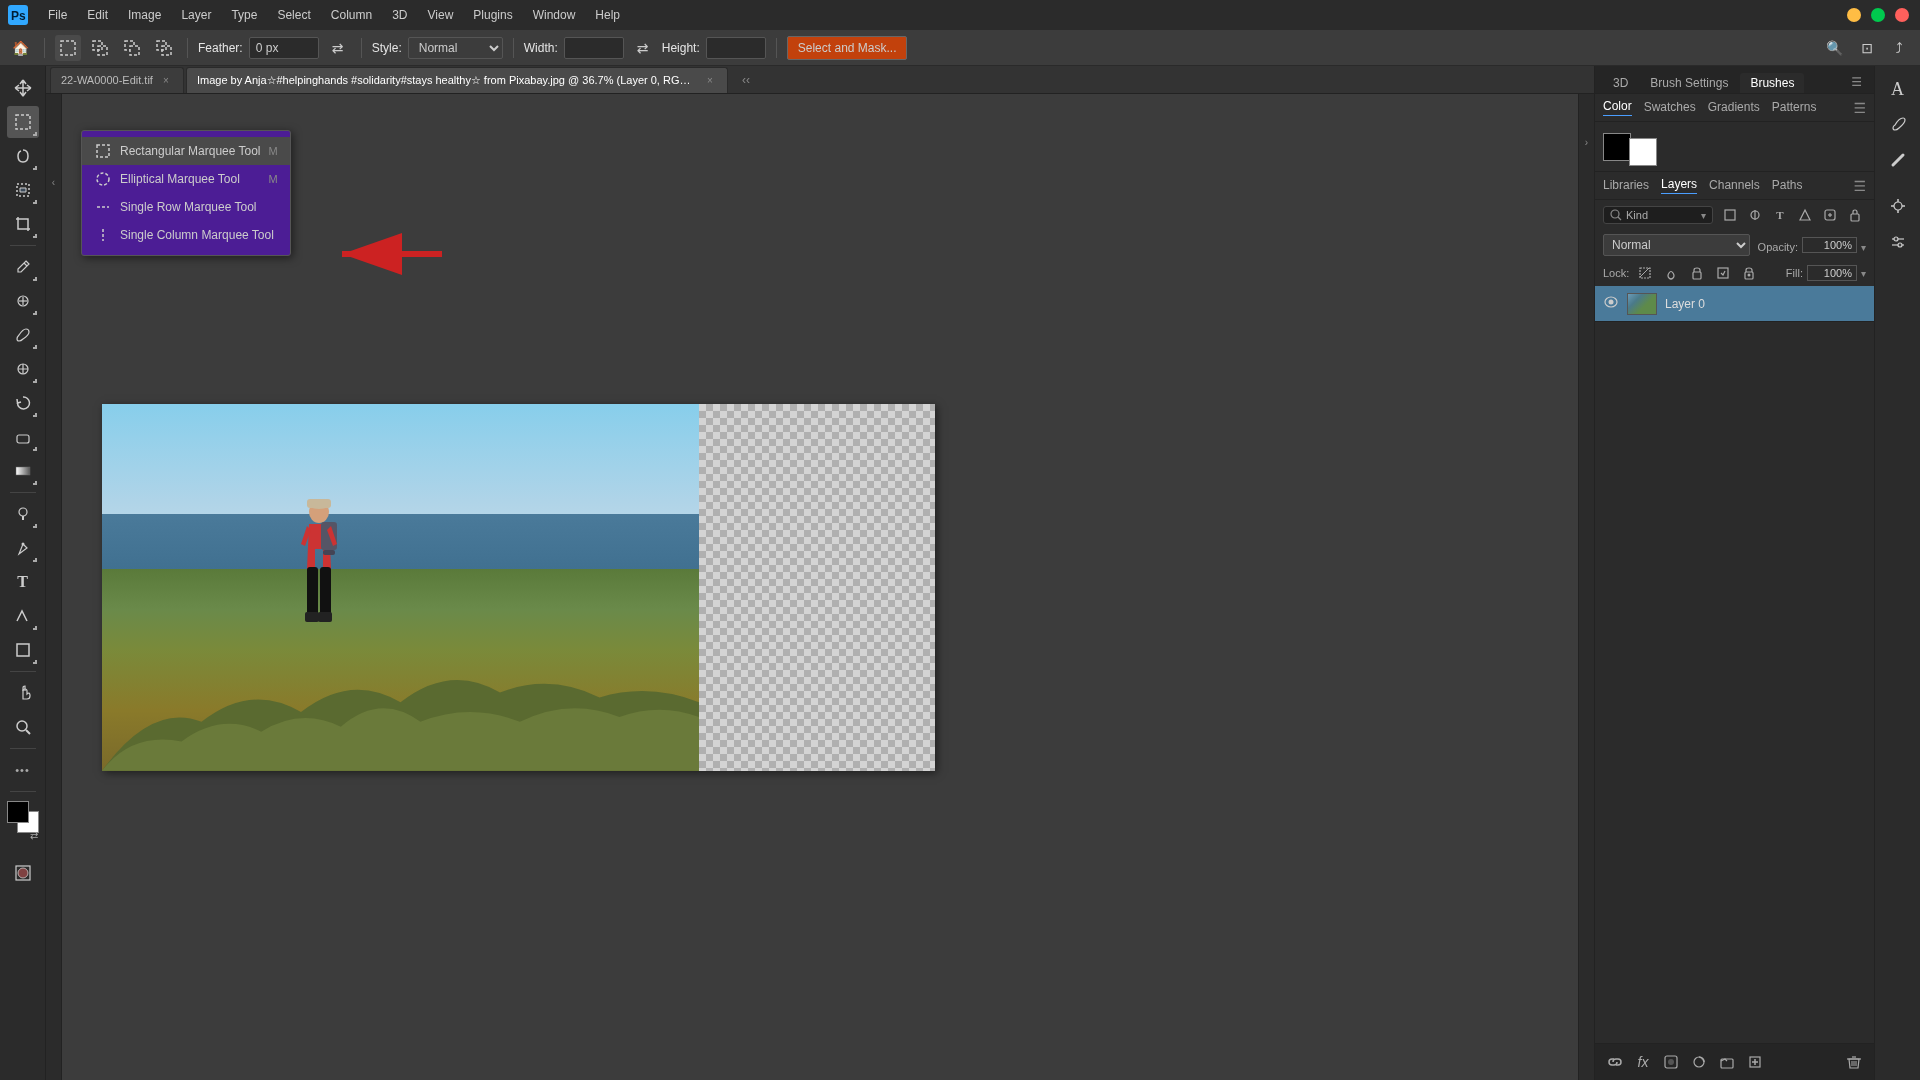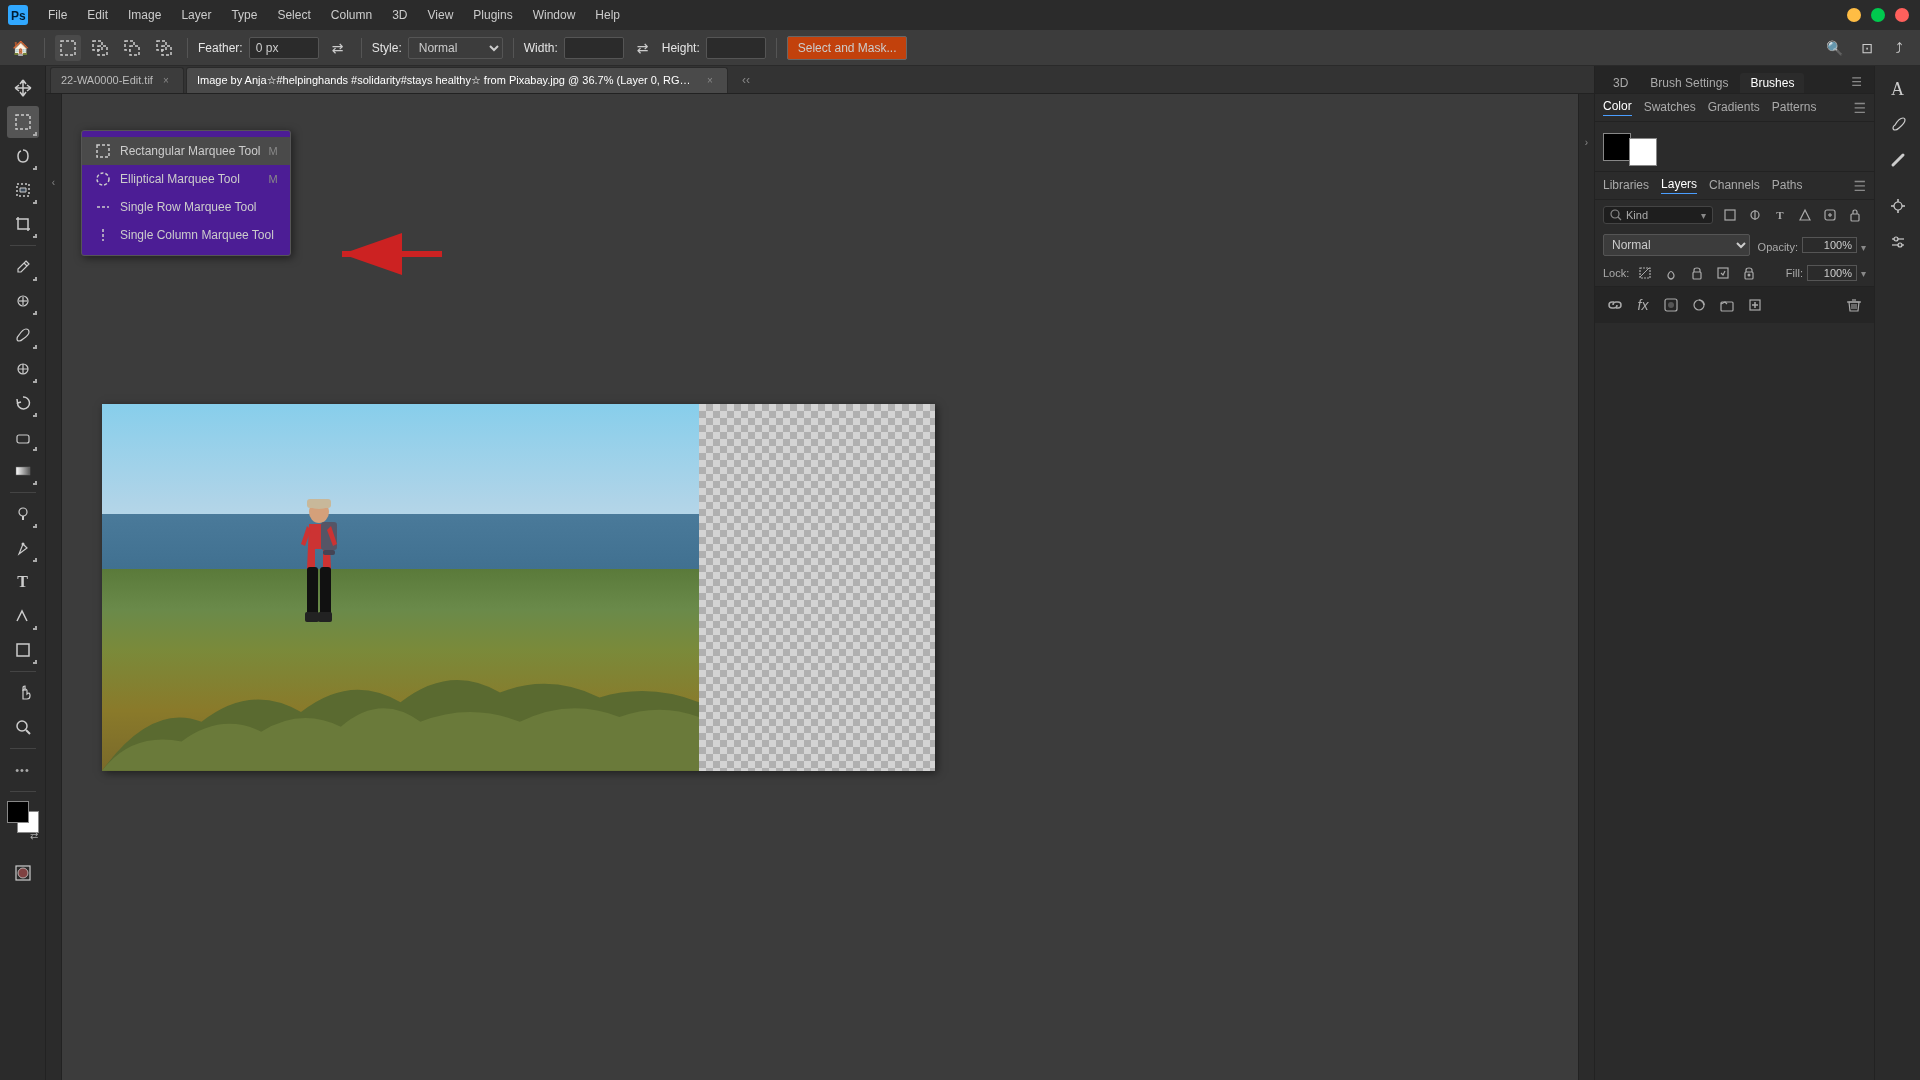--- a/index.html
+++ b/index.html
@@ -1123,20 +1123,32 @@
           </svg>
       </div>
       <div style="flex:1;"></div>
       <div class="fill-row">
         <span>Fill:</span>
         <input class="layer-opacity-input" value="100%" style="width: 50px;">
         <span style="color:#888;font-size:10px;cursor:pointer;">▾</span>
       </div>
     </div>
 
+    <div class="layers-list">
+      <div class="layer-item active">
+        <div class="layer-visibility">
+          <svg width="14" height="12" viewBox="0 0 14 12">
+              <ellipse cx="7" cy="6" rx="6" ry="5" fill="none" stroke="#ccc" stroke-width="1.2"></ellipse>
+              <circle cx="7" cy="6" r="2.5" fill="#ccc"></circle>
+            </svg>
+        </div>
+        <div class="layer-thumb"></div>
+        <span class="layer-name">Layer 0</span>
+      </div>
+    </div>
 
     <div class="panel-footer">
       <div class="panel-footer-btn">
         <svg width="16" height="16" viewBox="0 0 16 16">
             <path d="M6 8 Q6 5 9 5 L11 5 Q14 5 14 8 Q14 11 11 11 L9 11" stroke="#aaa" stroke-width="1.5" fill="none"></path>
             <path d="M10 8 Q10 11 7 11 L5 11 Q2 11 2 8 Q2 5 5 5 L7 5" stroke="#aaa" stroke-width="1.5" fill="none"></path>
           </svg>
       </div>
       <div class="panel-footer-btn">
         <span style="font-size:14px;color:#aaa;font-style:italic;">fx</span>

